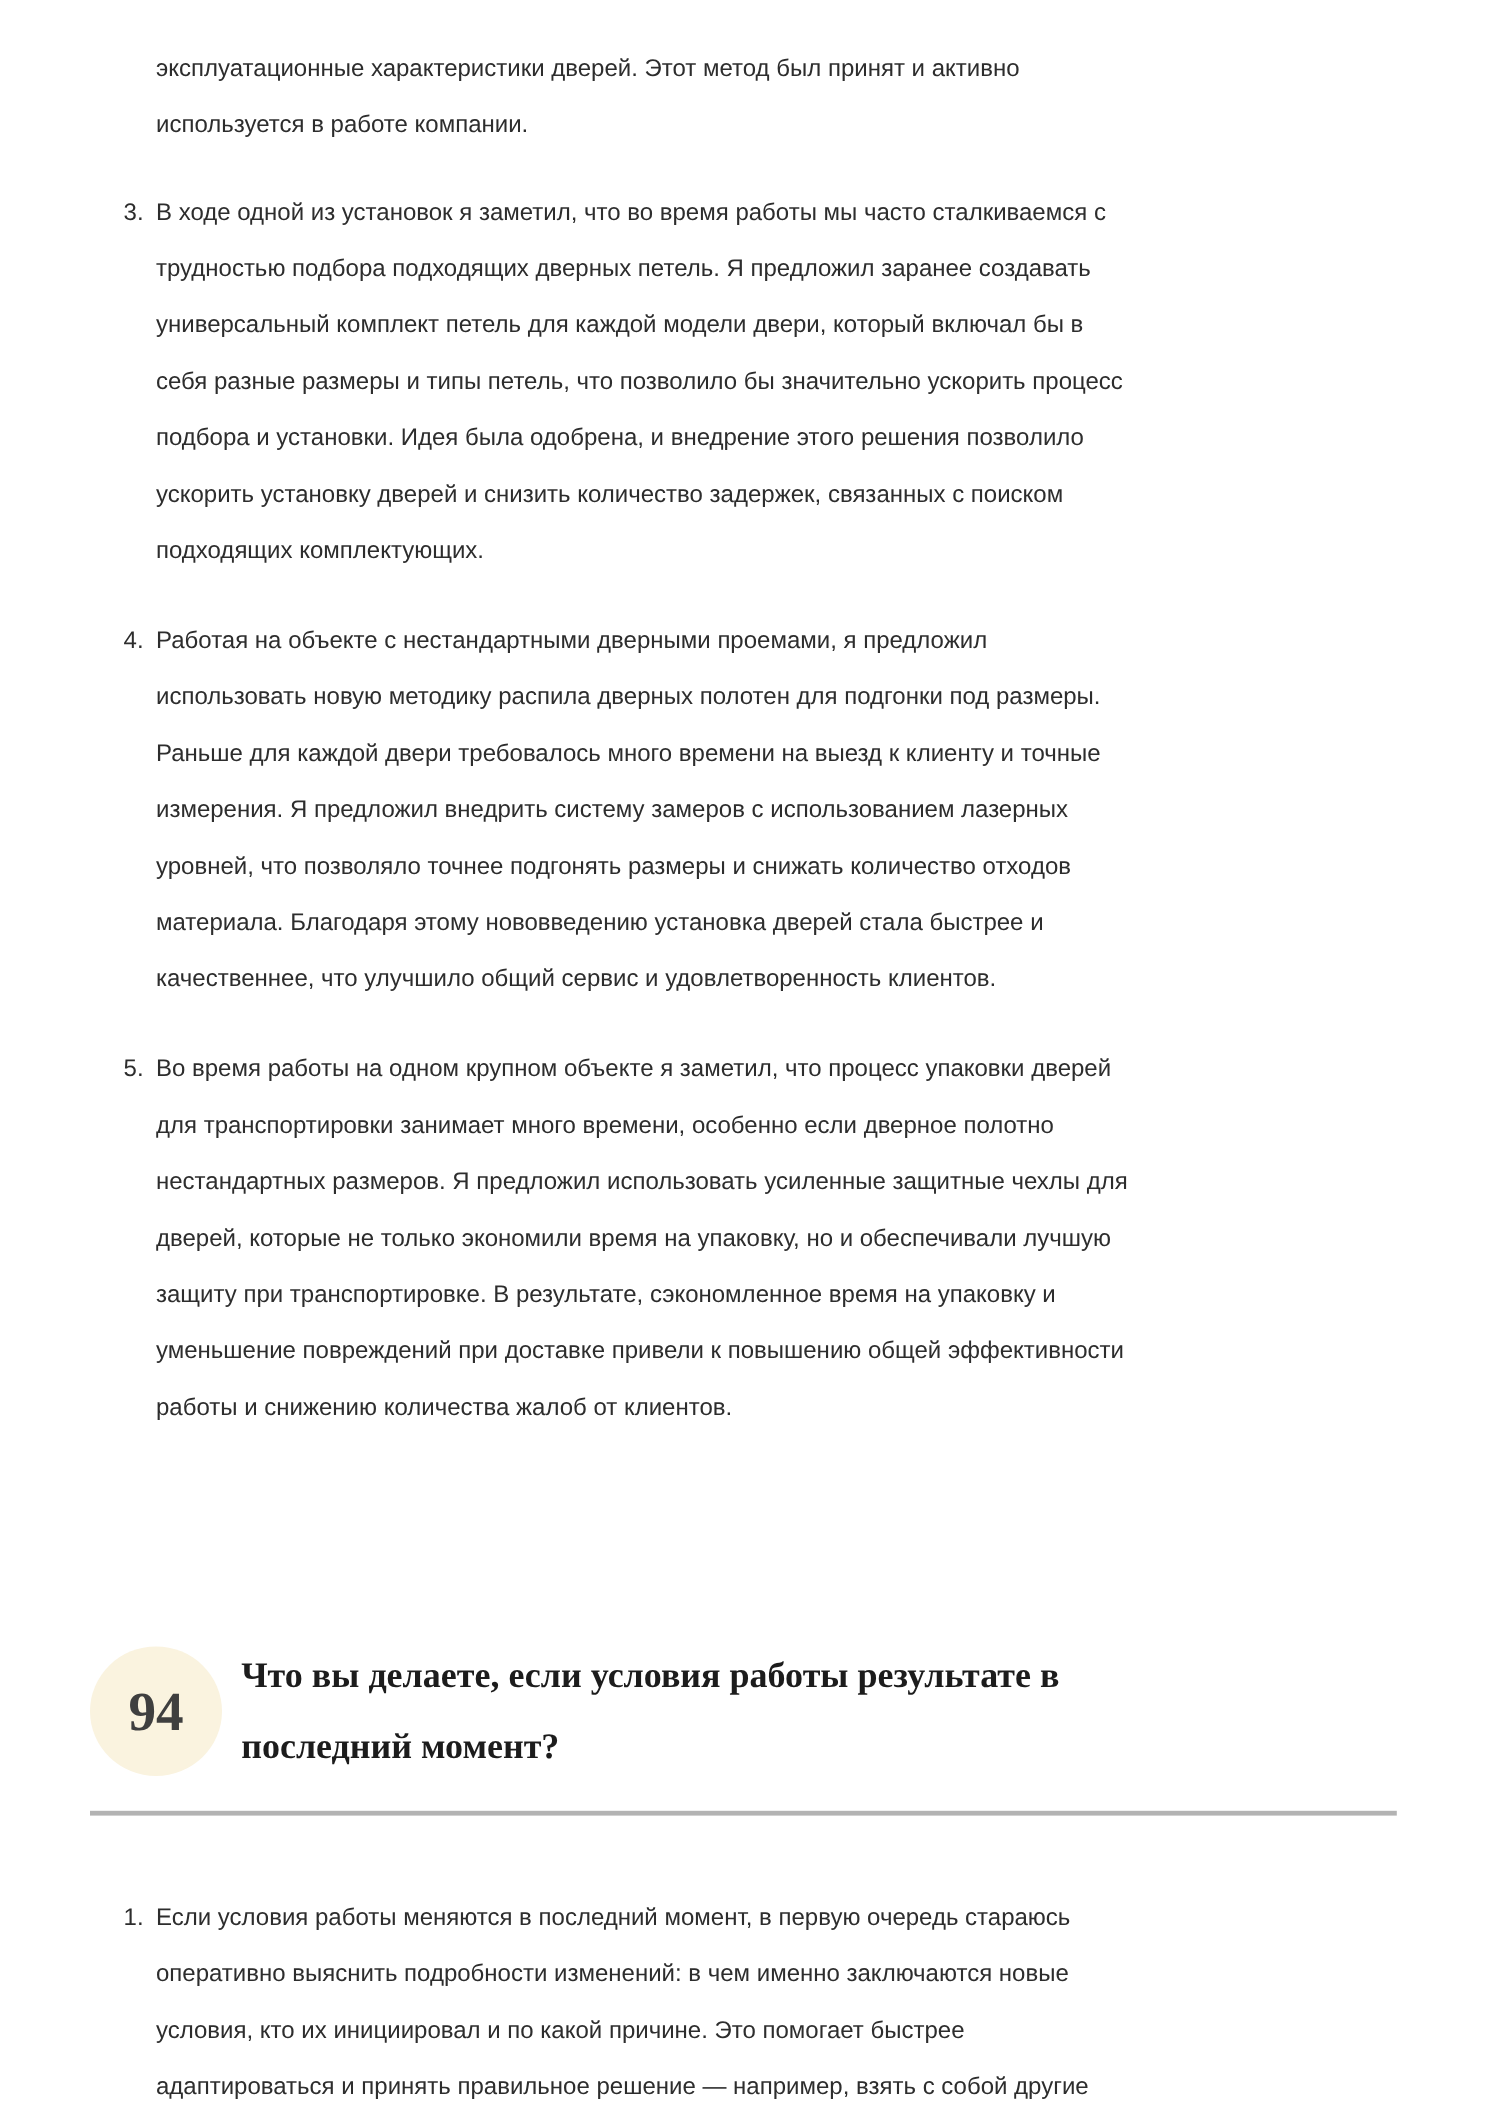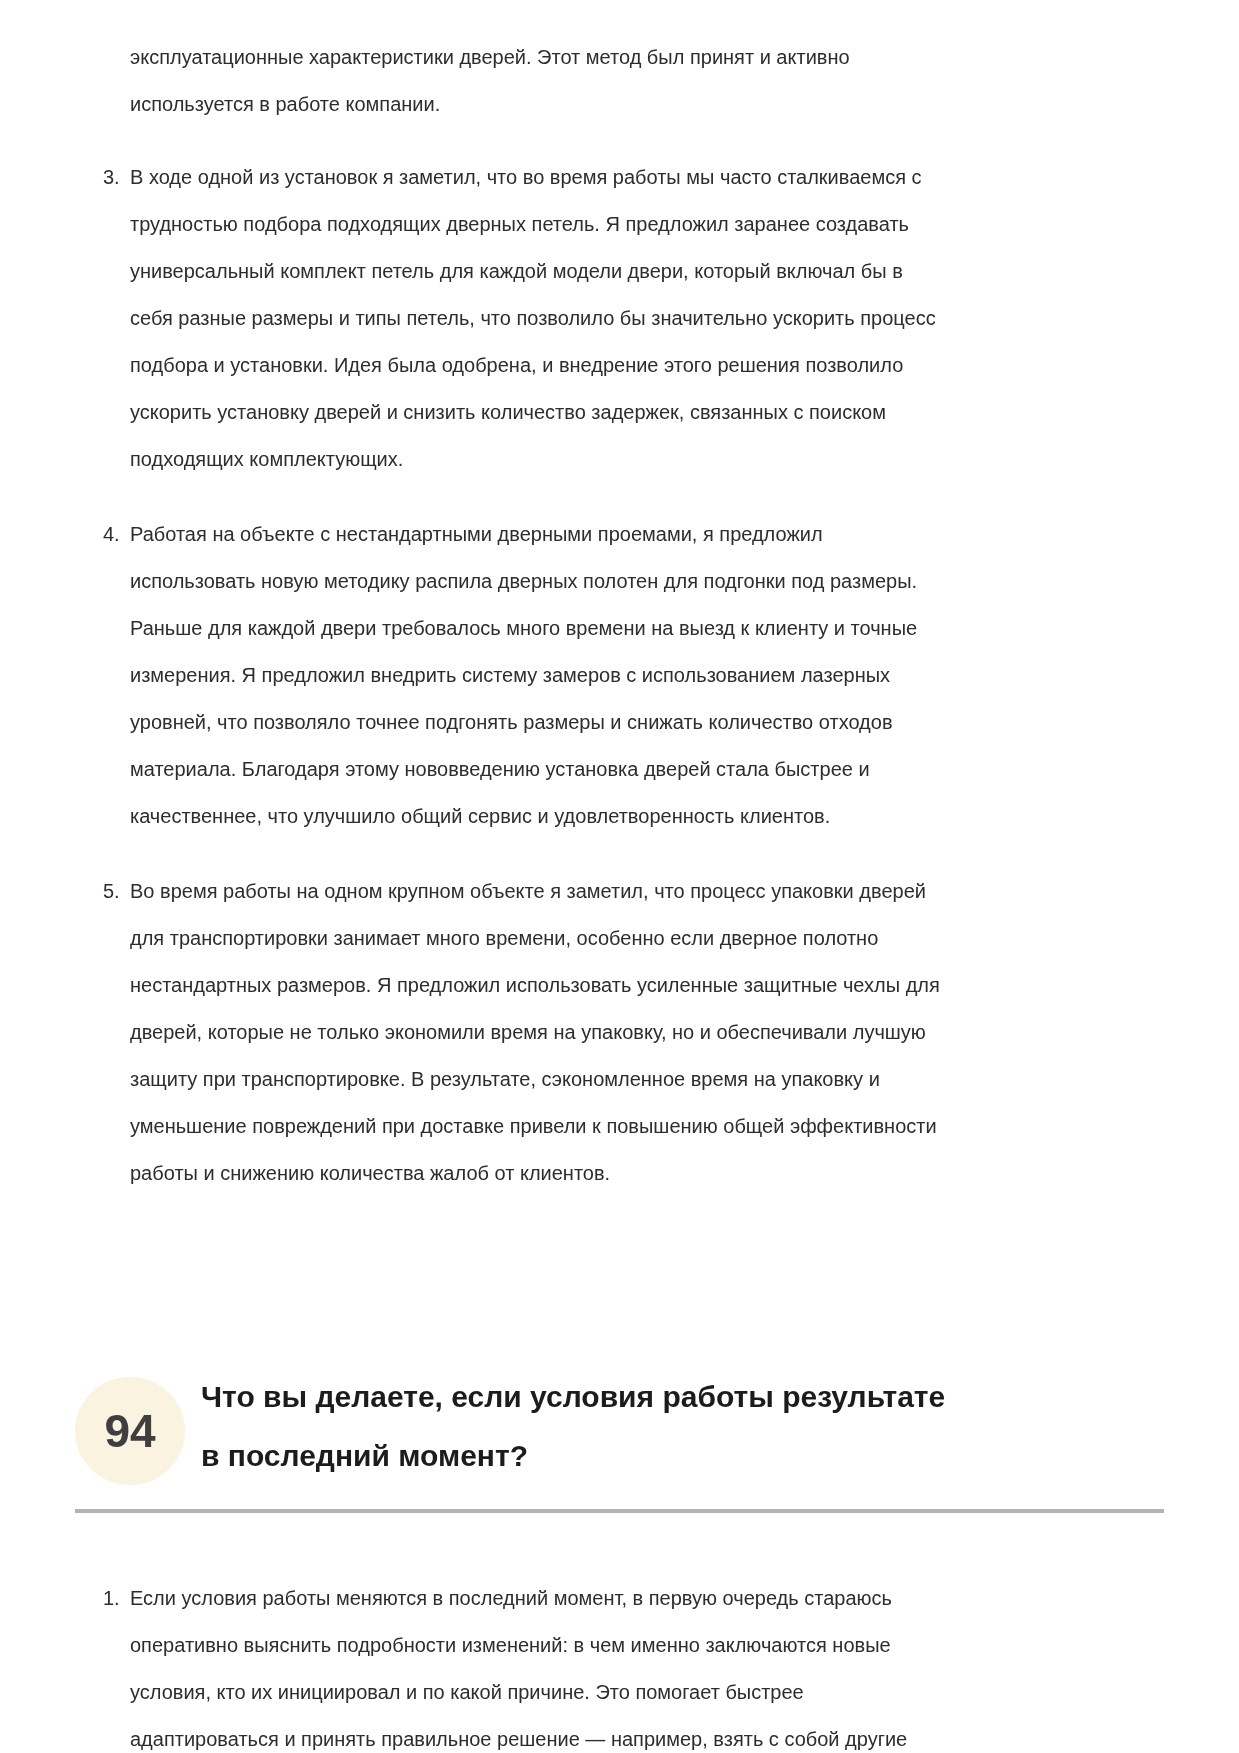--- a/index.html
+++ b/index.html
@@ -41,22 +41,23 @@
     margin: 0 0 28px 0;
     max-width: 1090px;
   }
   .num-item .marker {
     position: absolute;
     left: 28px;
     top: 0;
   }
   .question-header {
     display: flex;
-    align-items: flex-end;
+    align-items: center;
     margin-top: 168px;
+    font-family: Liberation Serif, serif;
   }
   .q-badge {
     flex: 0 0 auto;
     width: 110px;
     height: 108px;
     border-radius: 50%;
     display: flex;
     align-items: center;
     justify-content: center;
     font-size: 46px;

